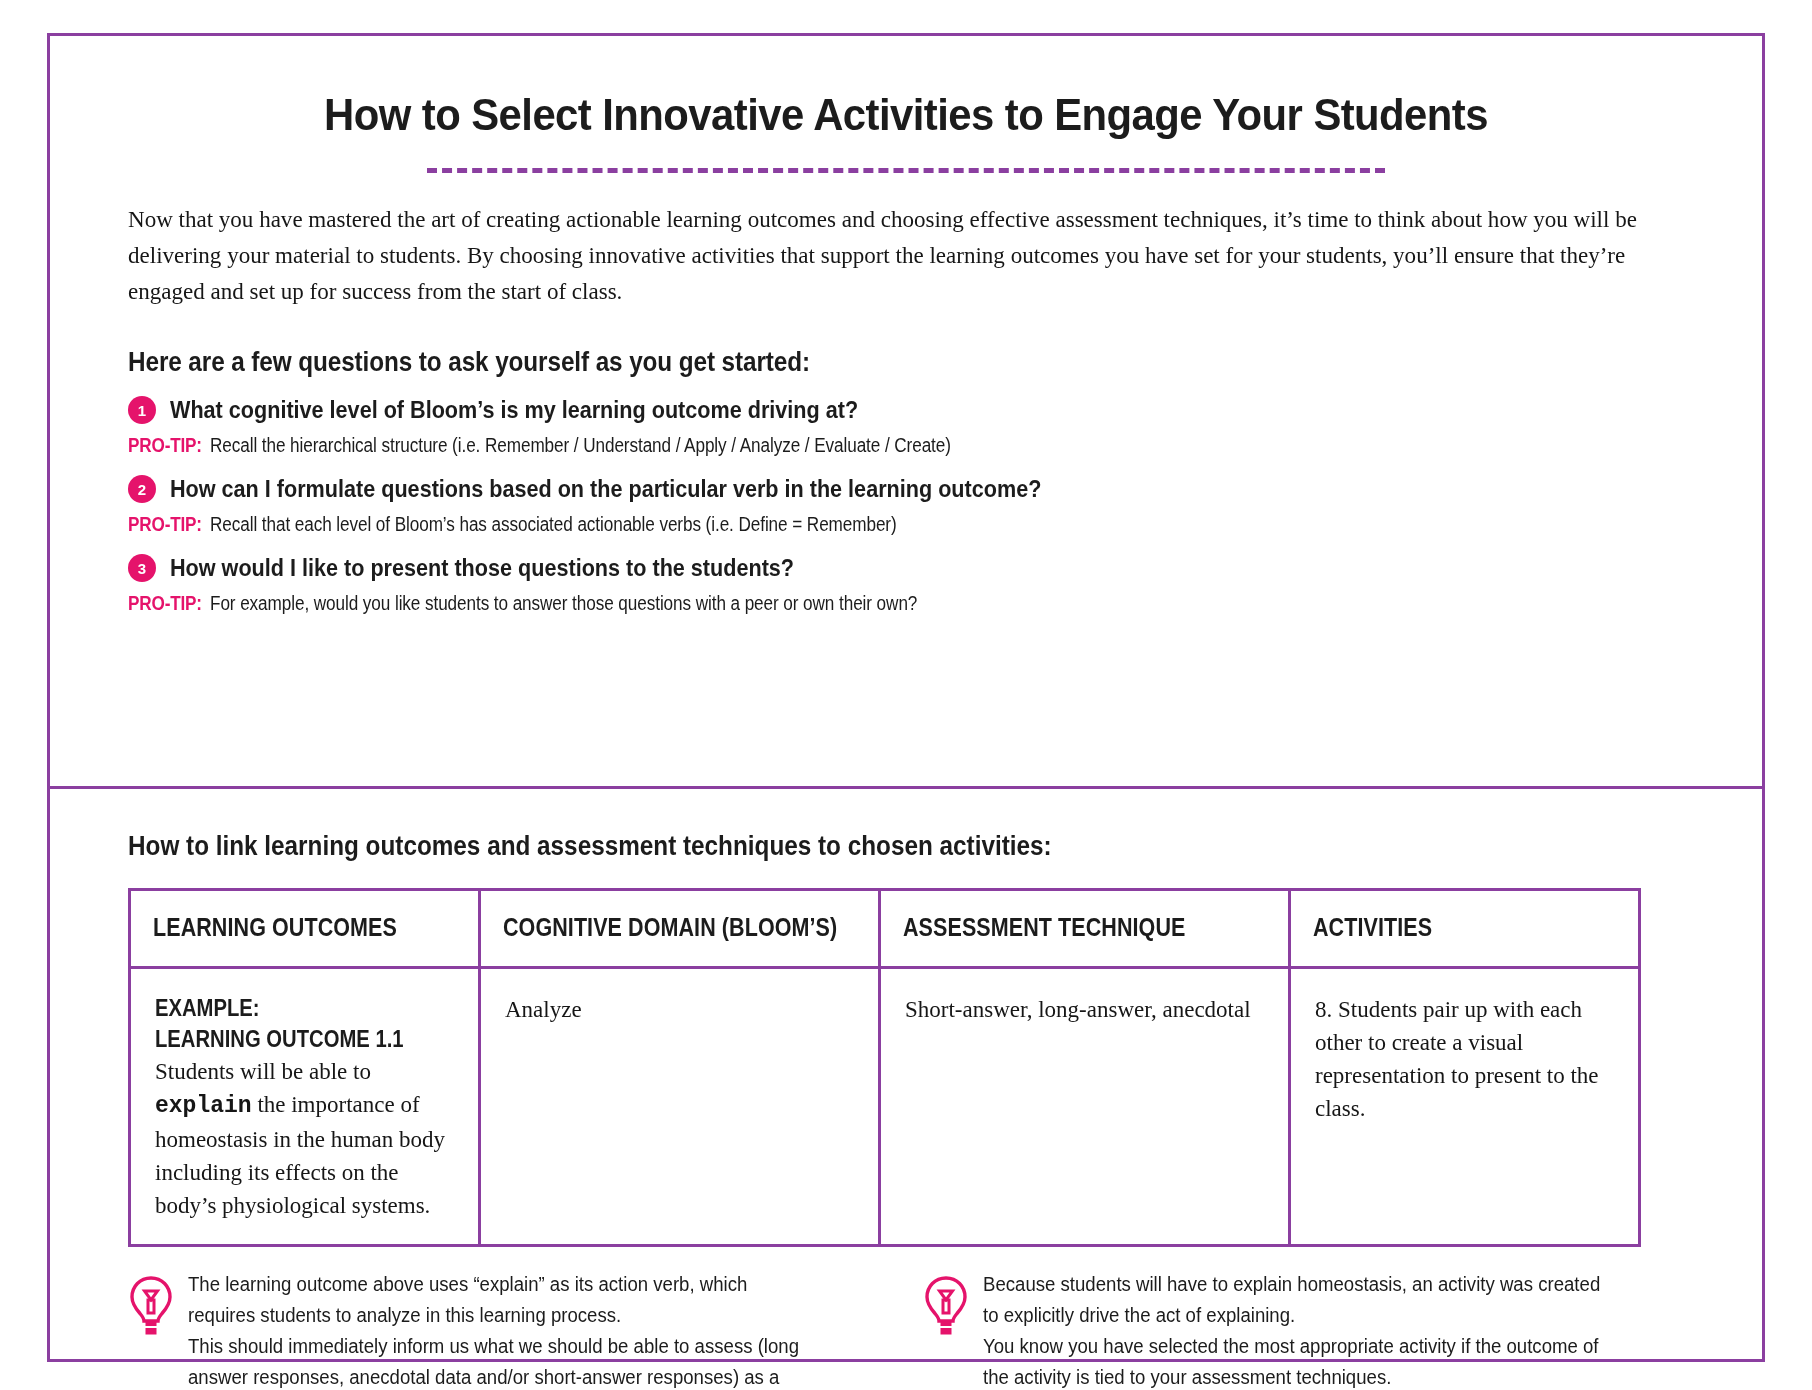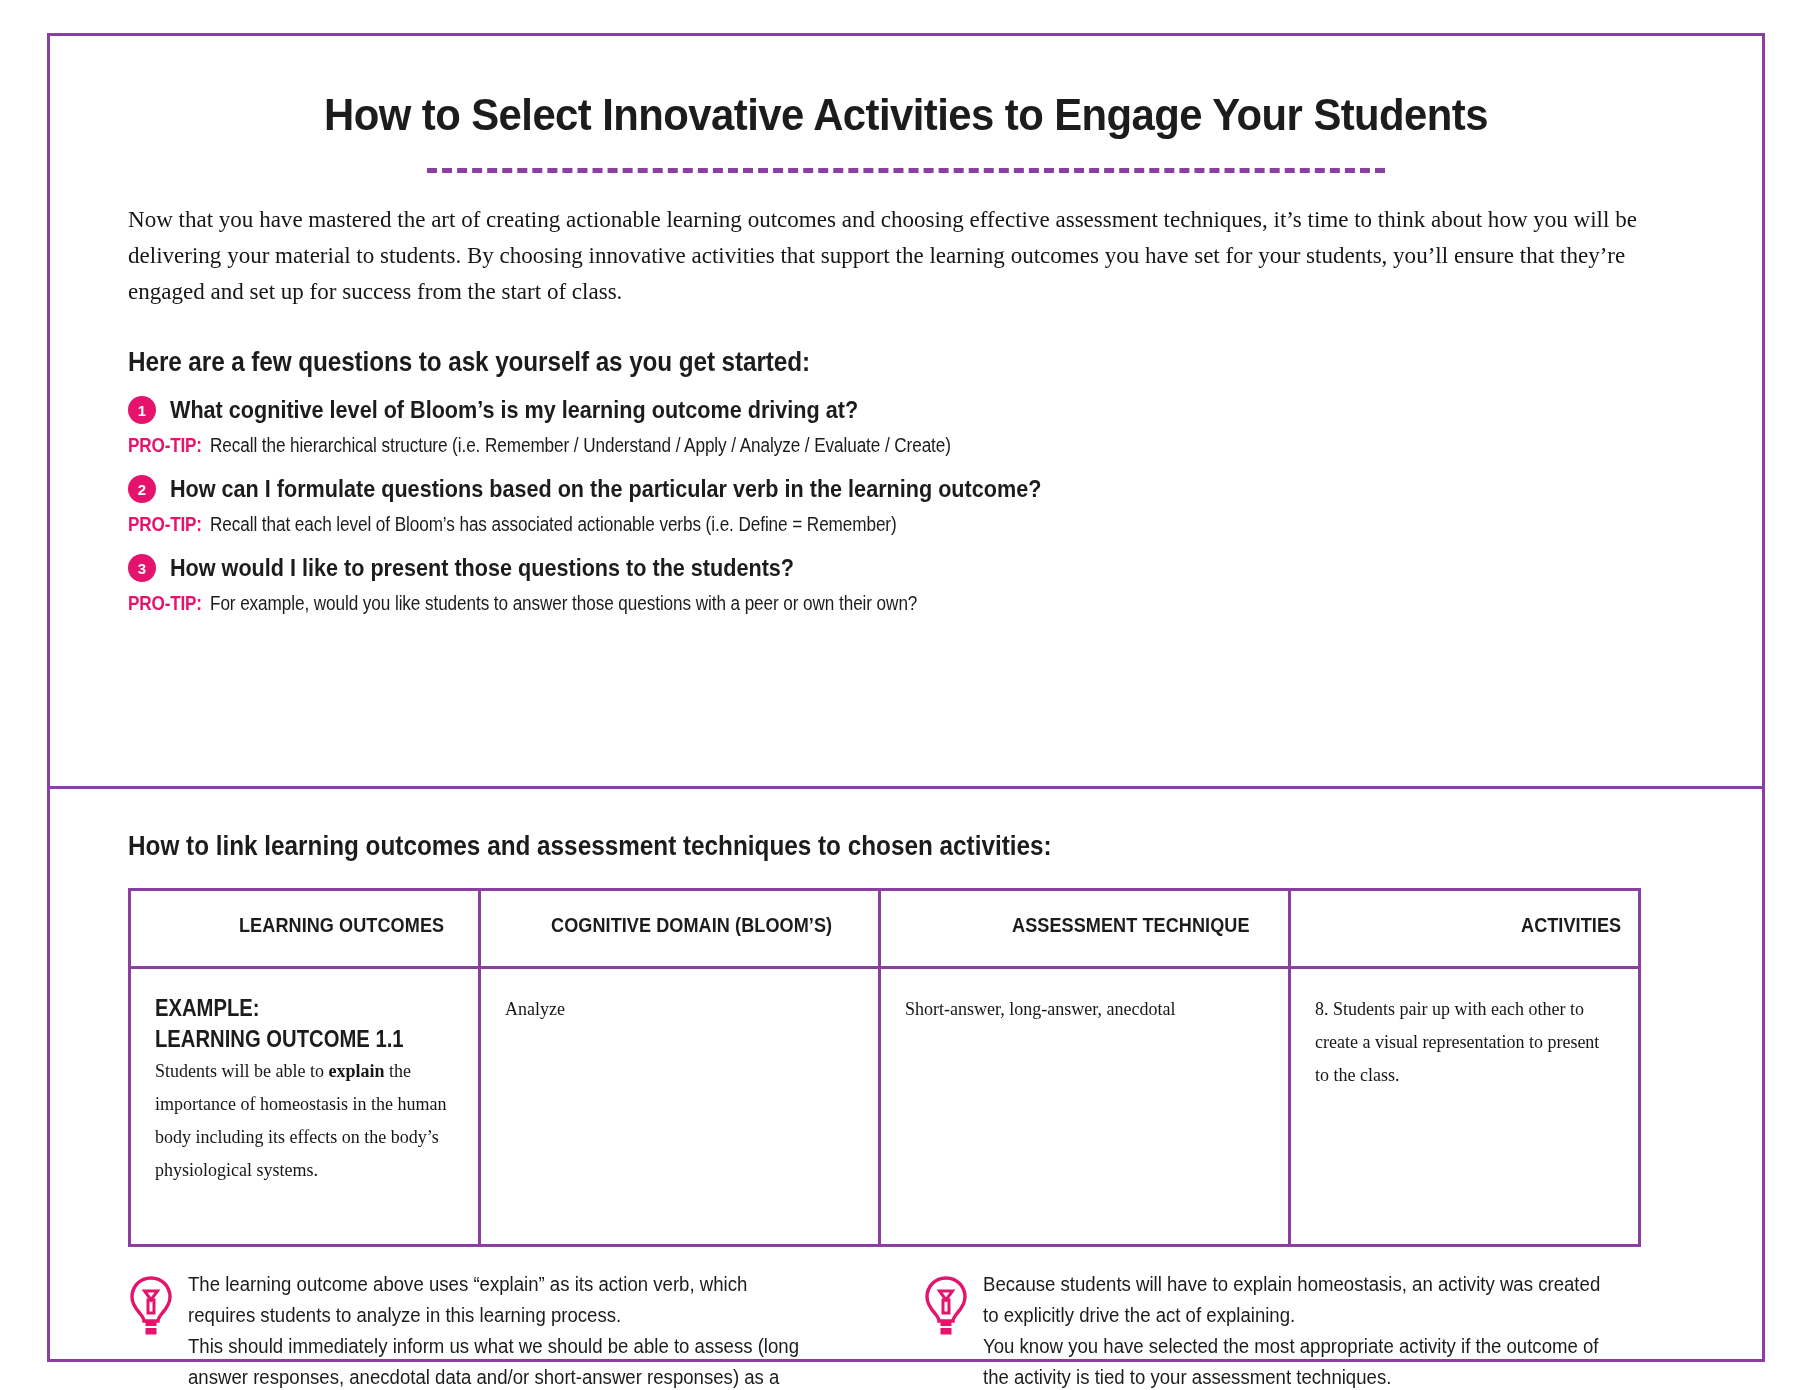--- a/index.html
+++ b/index.html
@@ -157,25 +157,25 @@
     table-layout: fixed;
   }
 
   table.matrix th, table.matrix td {
     border: 3px solid #8B3FA0;
     vertical-align: top;
   }
 
   table.matrix th {
     height: 78px;
-    text-align: right;
+    text-align: left;
     padding: 22px 0 0 22px;
     font-family: "Liberation Sans", sans-serif;
     font-weight: bold;
-    font-size: 21px;
+    font-size: 25px;
     color: #1c1c1c;
     letter-spacing: 0.1px;
   }
   th.hdr-lo     { width: 350px; }
   th.hdr-domain { width: 400px; }
   th.hdr-assess { width: 410px; padding-top: 31px; }
   th.hdr-activ  { width: 350px; }
 
   .hdr-inner {
     display: inline-block;
@@ -195,25 +195,25 @@
     font-size: 23px;
     color: #1c1c1c;
     line-height: 31px;
     transform: scaleX(0.88);
     transform-origin: left top;
     white-space: nowrap;
   }
 
   .cell-serif {
     font-family: "Liberation Serif", serif;
-    font-size: 18px;
+    font-size: 23px;
     line-height: 33px;
     color: #161616;
   }
-  .cell-serif b { font-weight: bold; }
+  .cell-serif b { font-weight: bold; font-family: Liberation Mono, monospace; }
 
   td.c-domain .cell-serif { padding-top: 0px; }
   td.c-assess { padding-top: 30px; }
   td.c-activ  { padding-top: 24px; }
 
   
   .callouts {
     display: flex;
     margin: 22px 0 0 78px;
     width: 1530px;

